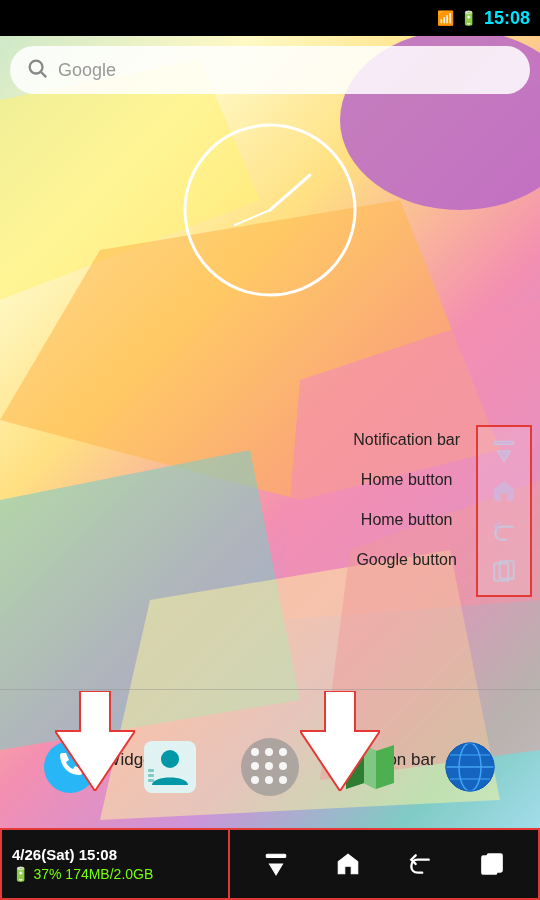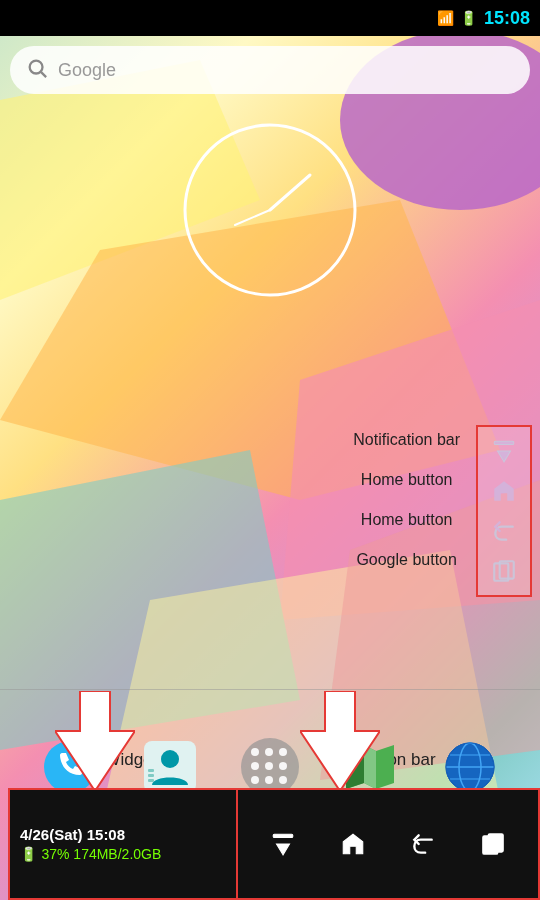--- a/index.html
+++ b/index.html
@@ -221,24 +221,23 @@
       background: rgba(255,255,255,0.9);
       border-radius: 50%;
     }
 
     
     #bottom-bar {
       position: absolute;
       bottom: 0;
       left: 0;
       right: 0;
-      height: 112px;
+      height: 72px;
       display: flex;
       z-index: 80;
-      padding-left: 8px;
     }
 
     #bottom-left {
       width: 230px;
       background: #111;
       border: 2px solid #e53935;
       display: flex;
       flex-direction: column;
       justify-content: center;
       padding: 6px 10px;

